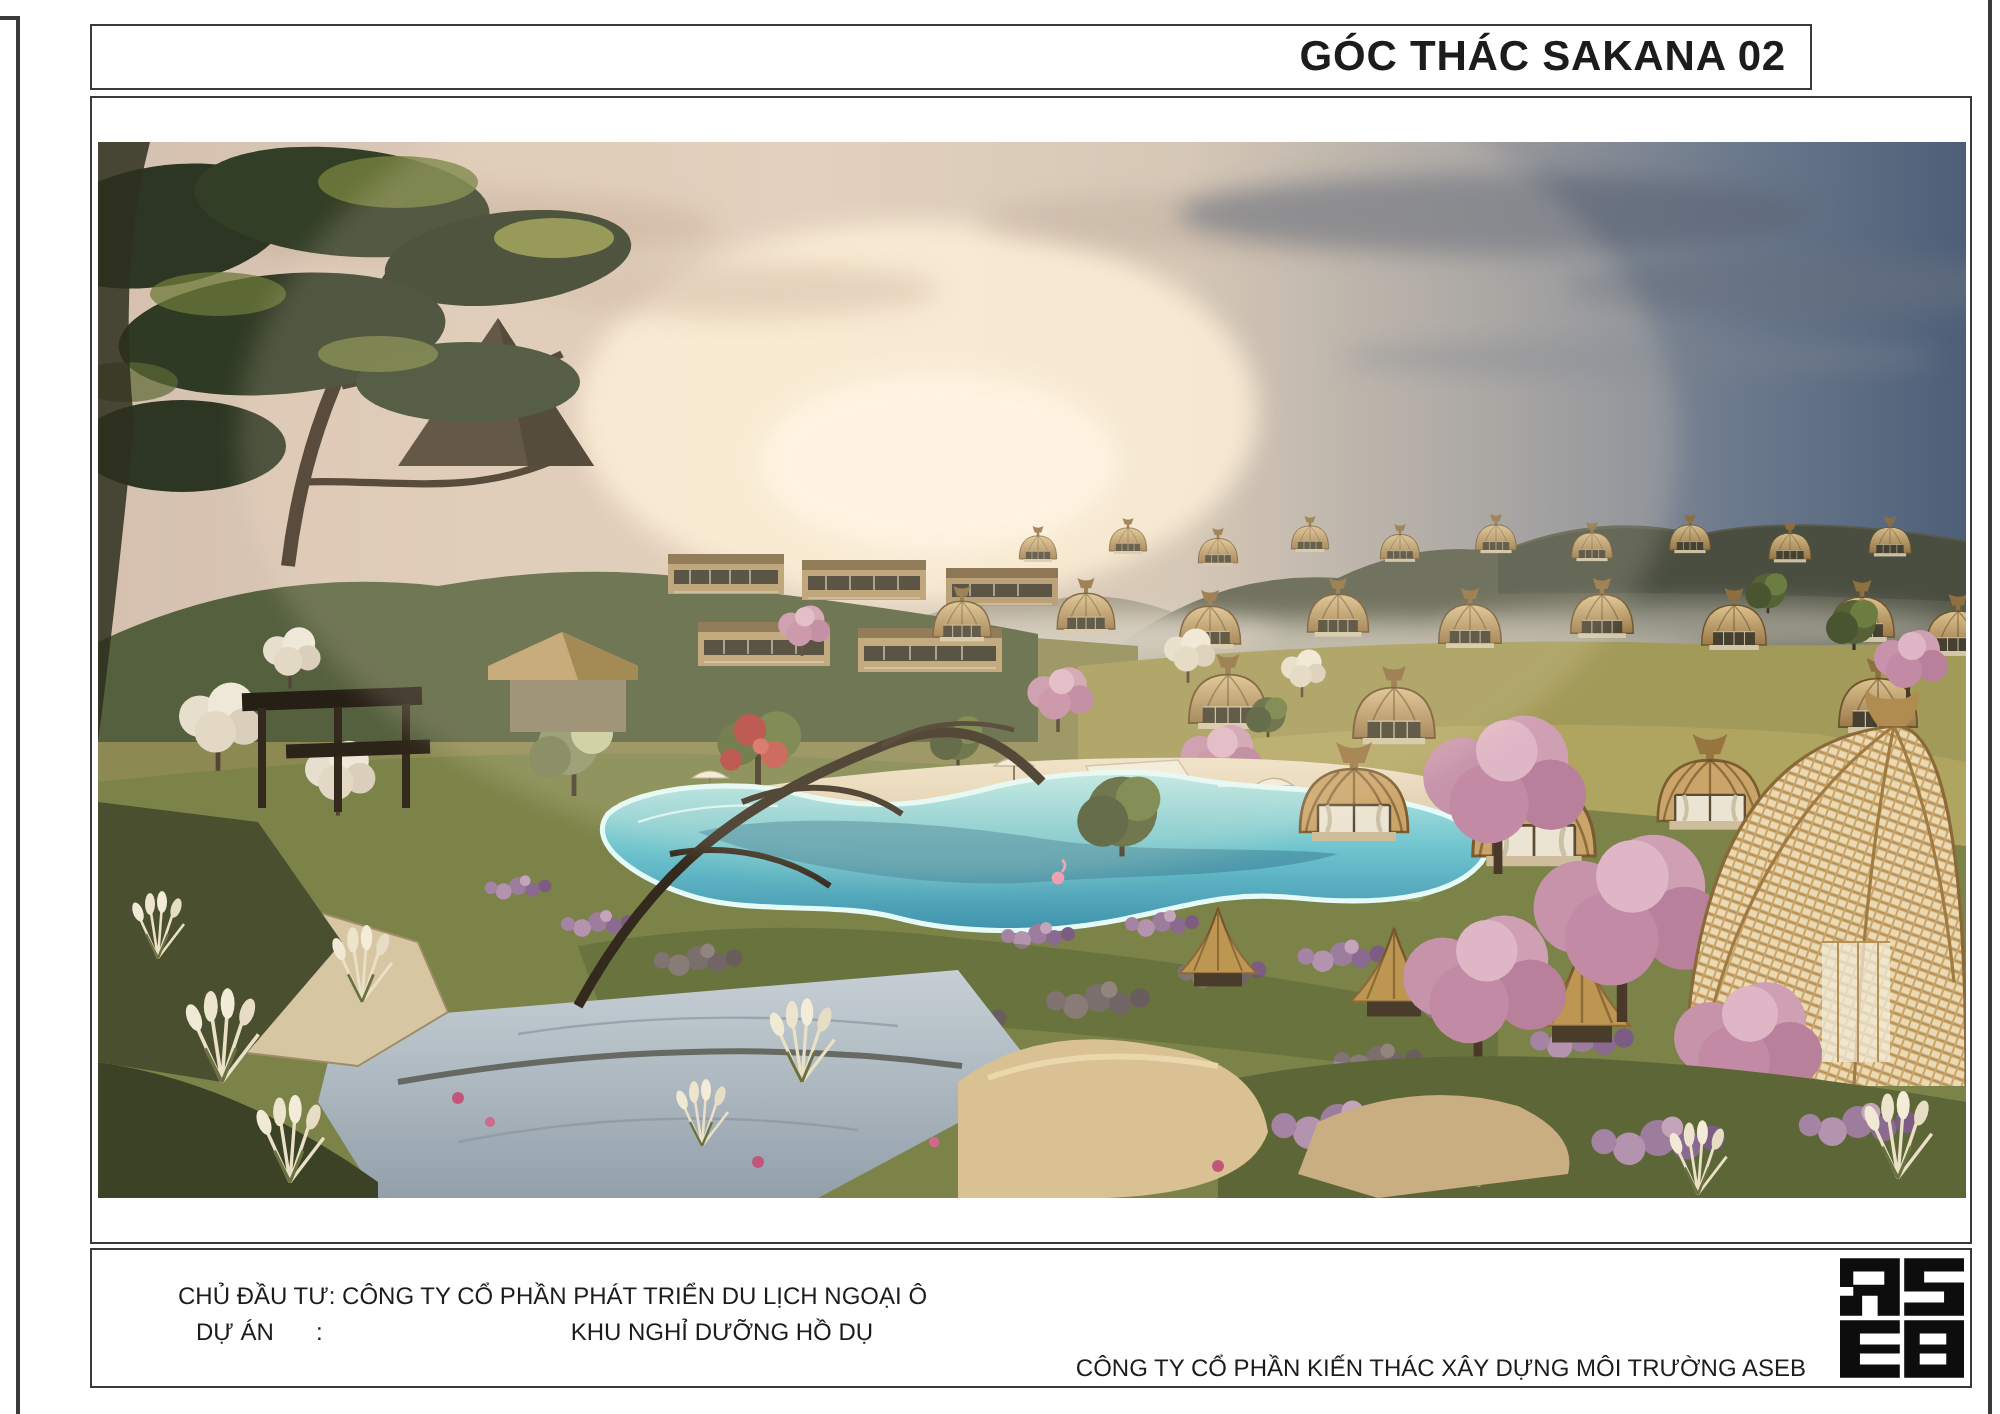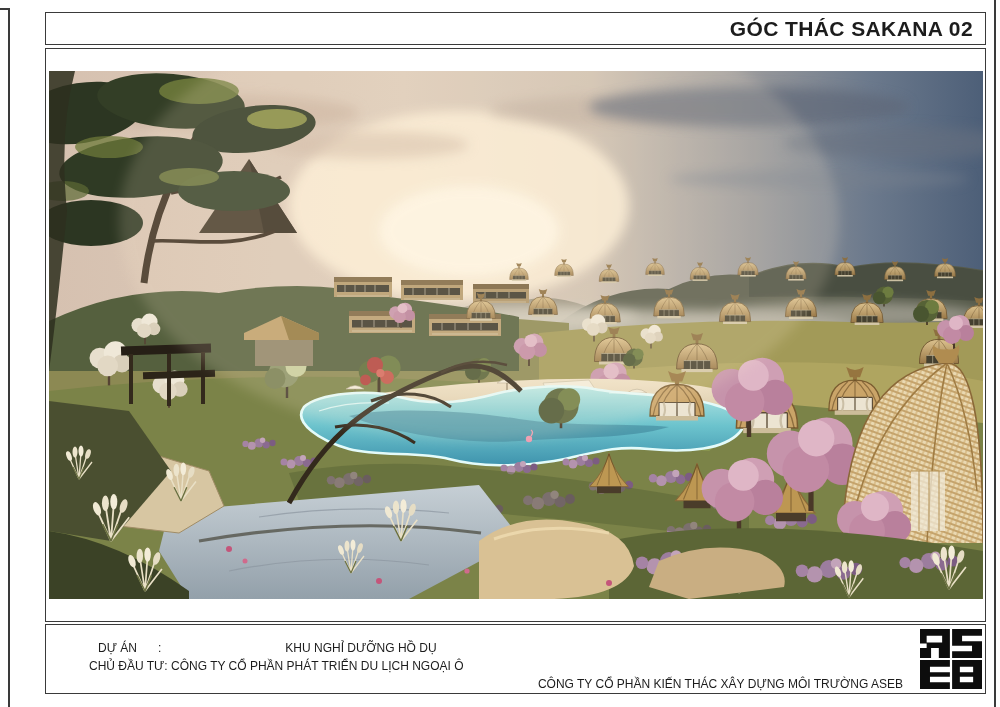--- a/index.html
+++ b/index.html
@@ -1,20 +1,20 @@
 <!DOCTYPE html>
 <html><head>
 <meta charset="utf-8">
 <style>
   html,body{margin:0;padding:0;background:#fff;width:1000px;height:707px;overflow:hidden;
     font-family:"Liberation Sans","DejaVu Sans",sans-serif;color:#1c1c1c;}
   .sheet{position:relative;width:1000px;height:707px;background:#ffffff;}
   .rule{position:absolute;background:#3a3a3a;}
   .box{position:absolute;border:1.6px solid #3a3a3a;box-sizing:border-box;background:#fff;}
-  .title-box{left:45px;top:12px;width:941px;height:33px;display:flex;align-items:center;justify-content:flex-end;}
+  .title-box{left:45px;top:12px;width:861px;height:33px;display:flex;align-items:center;justify-content:flex-end;}
   .title-text{font-weight:bold;font-size:21px;letter-spacing:.4px;padding-right:12px;white-space:nowrap;}
   .image-box{left:45px;top:48px;width:941px;height:574px;}
   .photo{position:absolute;left:49px;top:71px;width:934px;height:528px;overflow:hidden;background:#cbb7a6;}
   .photo svg{display:block;width:934px;height:528px;}
   .footer-box{left:45px;top:624px;width:941px;height:70px;}
   .ft-left{position:absolute;left:43px;top:14px;font-size:12px;line-height:18px;white-space:nowrap;}
   .ft-left .lbl{display:inline-block;width:60px;margin-left:9px;}
   .ft-left .colon{display:inline-block;}
   .ft-left .pname{display:inline-block;margin-left:124px;}
   .ft-right{position:absolute;right:82px;top:14px;text-align:right;font-size:12px;line-height:18px;white-space:pre;}
@@ -400,22 +400,22 @@
       <path d="M322,330 C352,318 382,322 402,336 M286,356 C316,350 346,358 366,372" stroke="#33291c" stroke-width="3" fill="none"></path>
       <path d="M392,302 C412,290 436,288 458,294" stroke="#3d3122" stroke-width="2.4" fill="none"></path>
     </g>
 
     <ellipse cx="430" cy="150" rx="360" ry="220" fill="#ffedd0" opacity=".16" filter="url(#b6)"></ellipse>
   </svg>
   </div>
 
   <div class="box footer-box">
     <div class="ft-left">
+      <div>CHỦ ĐẦU TƯ: CÔNG TY CỔ PHẦN PHÁT TRIỂN DU LỊCH NGOẠI Ô</div>
       <div><span class="lbl">DỰ ÁN</span><span class="colon">:</span><span class="pname">KHU NGHỈ DƯỠNG HỒ DỤ</span></div>
-      <div>CHỦ ĐẦU TƯ: CÔNG TY CỔ PHẦN PHÁT TRIỂN DU LỊCH NGOẠI Ô</div>
     </div>
     <div class="ft-right">
       <div>CÔNG TY CỔ PHẦN KIẾN THÁC XÂY DỰNG MÔI TRƯỜNG ASEB</div>
       
     </div>
     <div class="logo">
       <span class="sr">ASEB</span>
       <svg viewBox="0 0 56 54" width="62" height="60">
         <g fill="#0d0d0d" fill-rule="evenodd">
           <path d="M0,0 H27 V26 H0 Z M6,6 H20 V12 H6 Z M10,17 H17 V26 H10 Z M0,13 H6 V17 H0 Z"></path>

